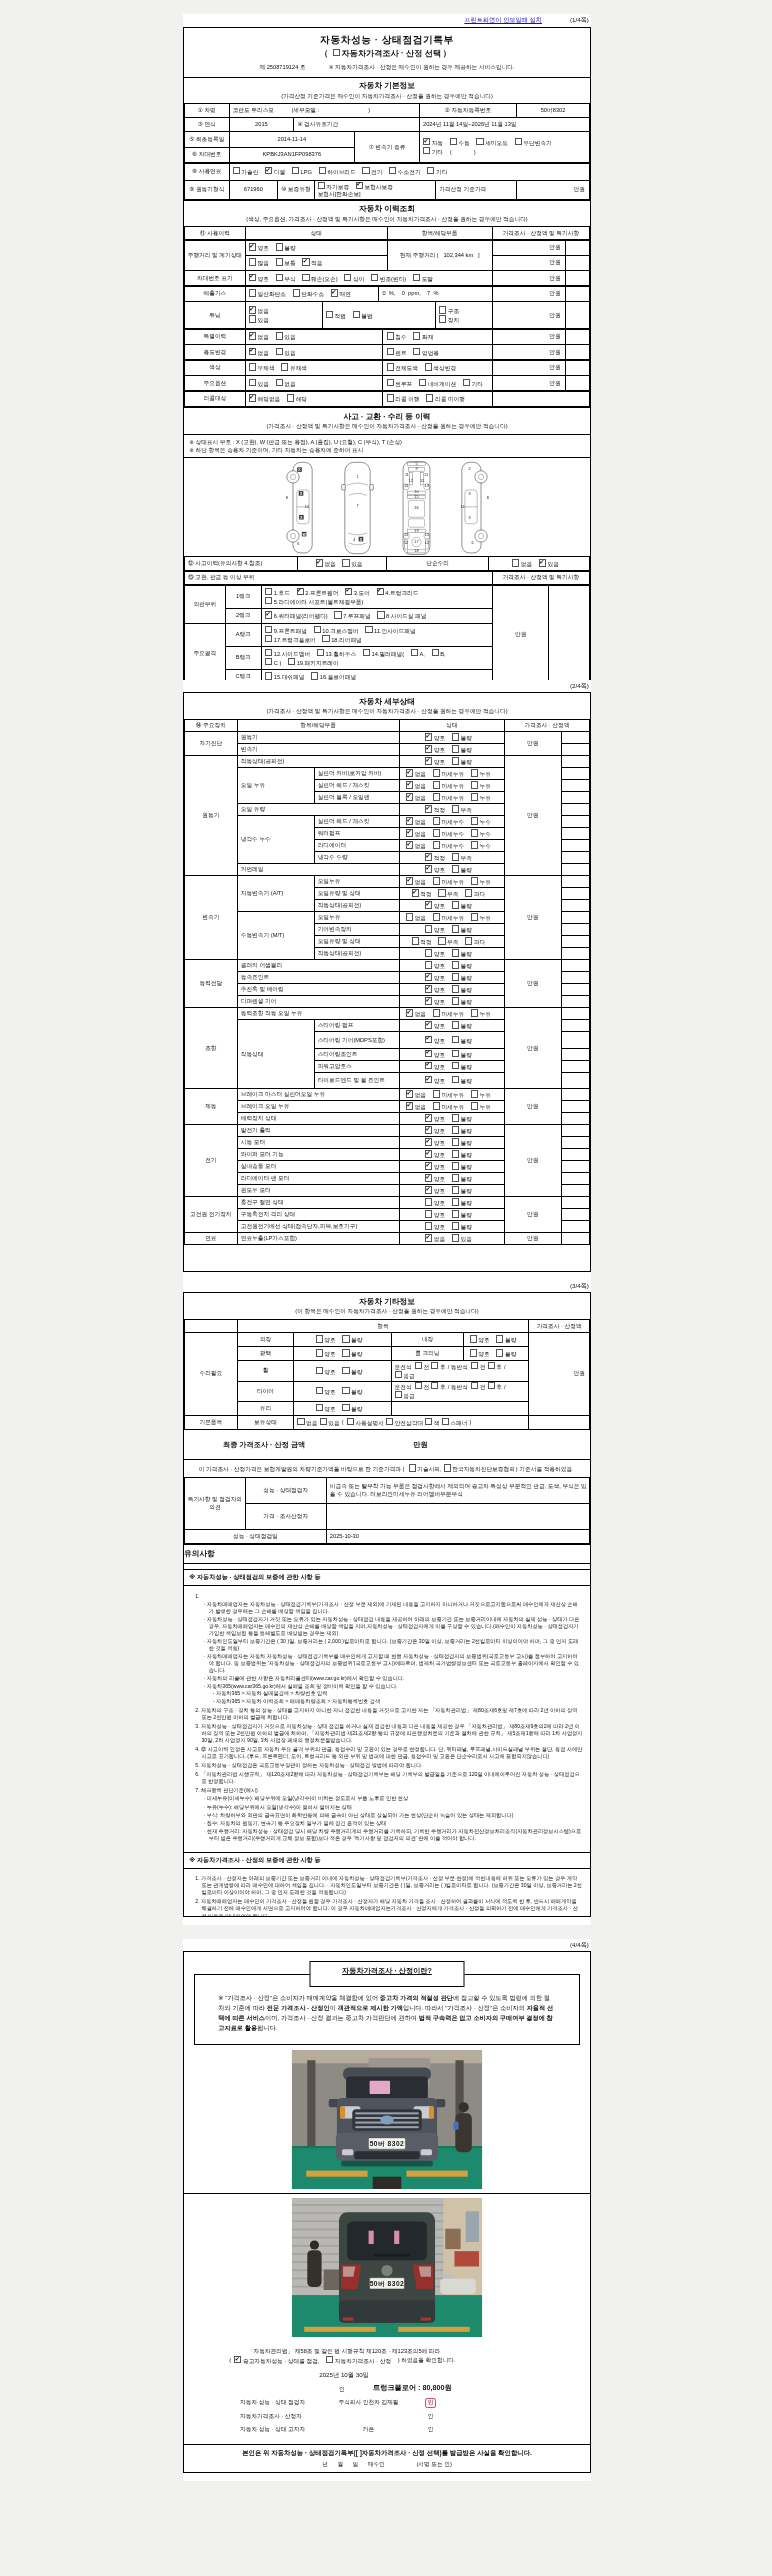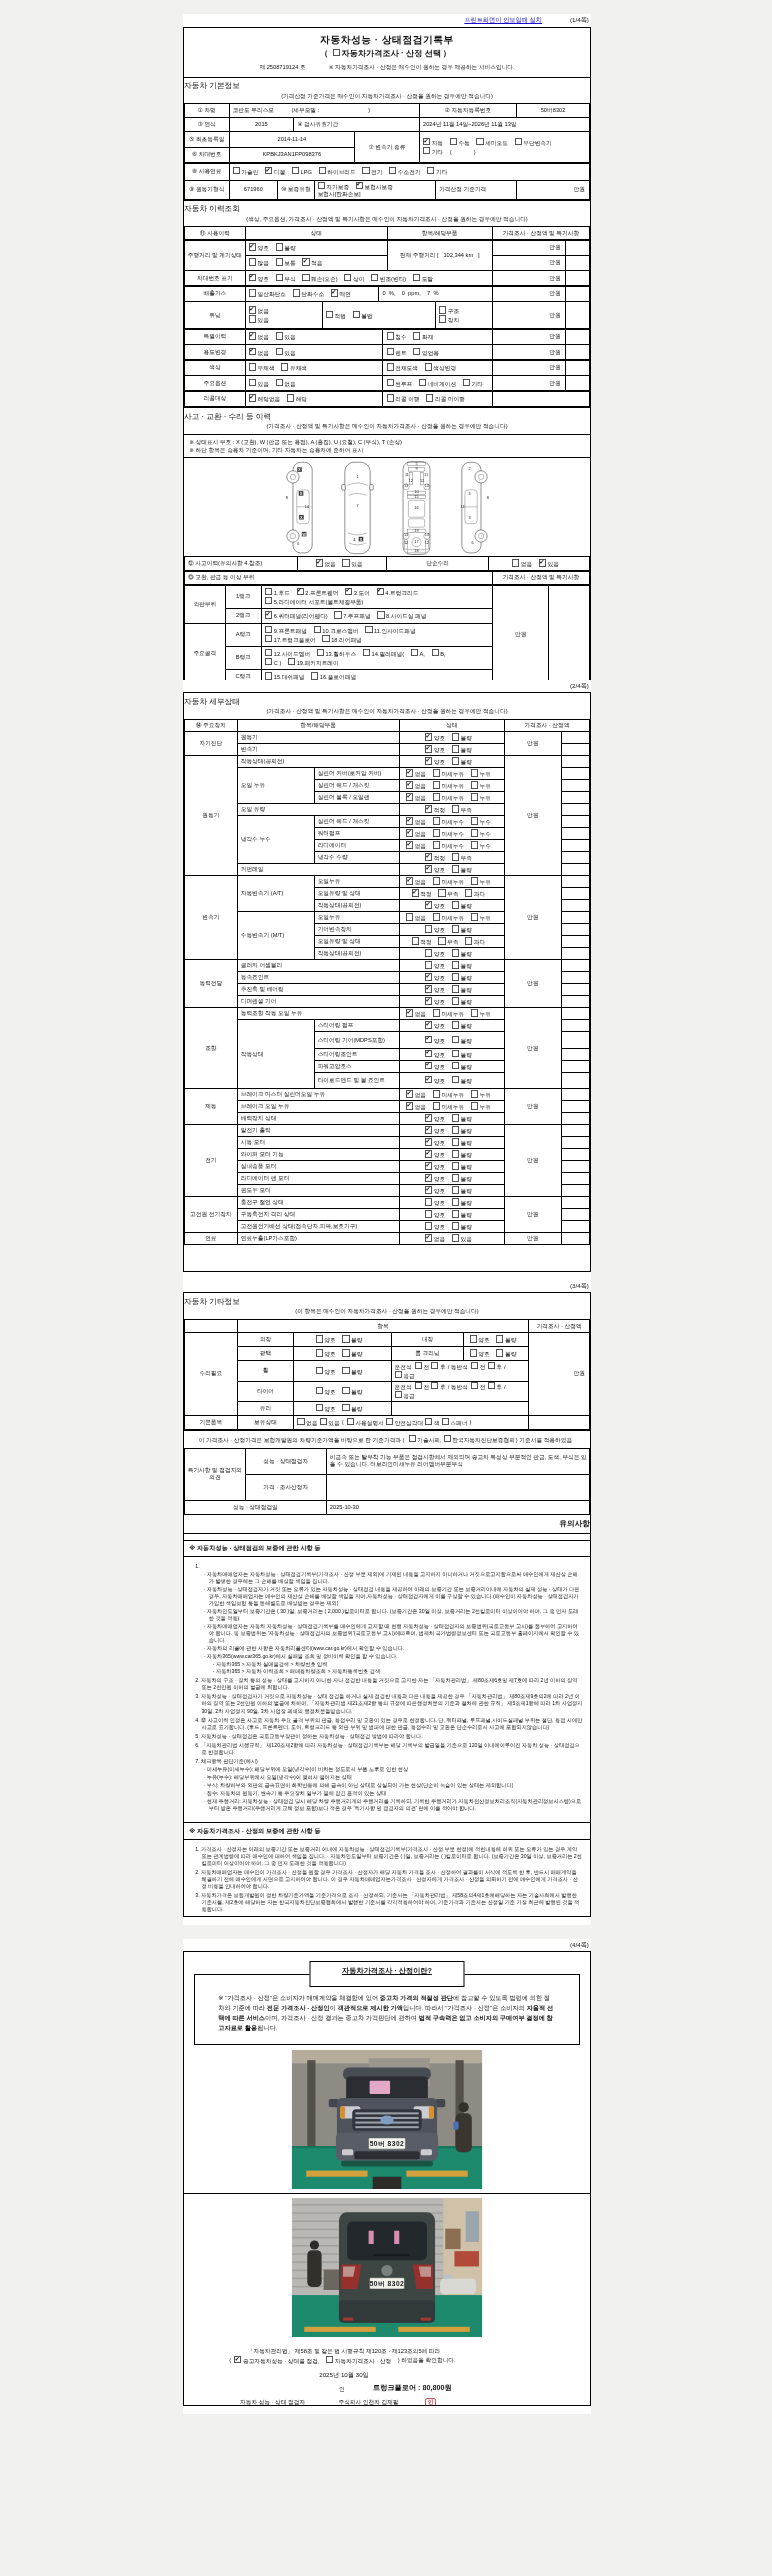--- a/index.html
+++ b/index.html
@@ -8,21 +8,21 @@
   .sheet{position:absolute;left:183px;width:408px;background:#fff;padding-bottom:7.2px}
   .sheet-head{height:12.4px;display:flex;justify-content:flex-end;align-items:center;gap:28px;padding:0 2.1px;font-size:6.2px}
   .toplink{color:#1a0dcc;text-decoration:underline;font-size:6.2px;cursor:pointer}
   .pageno{color:#111}
   .pagebox{border:1px solid #000;background:#fff;overflow:hidden;box-sizing:border-box}
   .doc-title{font-size:9.8px;font-weight:bold;text-align:center;padding-top:6.2px;letter-spacing:0.5px}
   .doc-title2{font-size:8.2px;font-weight:bold;text-align:center;padding:1px 0}
   .doc-title2 .opt{margin:0 1.5px}
   .doc-meta{font-size:5.7px;text-align:center;padding:3.6px 0 5.2px}
   .doc-meta .m2{margin-left:21.6px}
-  .sech{font-size:7.7px;font-weight:normal;text-align:left;padding:3.6px 0 0.5px}
+  .sech{font-size:7.7px;font-weight:bold;text-align:center;padding:3.6px 0 0.5px}
   .subh{font-size:5.7px;text-align:center;padding:1px 0 3.1px}
   .bt{border-top:1px solid #000}
   .ftab{width:100%;border-collapse:collapse;table-layout:fixed;margin-top:-0.5px}
   .ftab td{border:0.5px solid #000;font-size:5.7px;padding:0.5px 1px;text-align:center;vertical-align:middle;word-break:break-all;line-height:1.3;overflow:hidden}
   .l{text-align:left!important}.r{text-align:right!important}
   .pl{padding-left:3.1px!important}.pr{padding-right:4.1px!important}
   .pre{white-space:pre}
   .tight .opt{margin-right:2.1px}
   .cb{display:inline-block;width:5.2px;height:5.2px;border:0.5px solid #555;background:#fff;vertical-align:-0.5px;margin-right:1.5px;position:relative}
   .cb.on:after{content:"✔";position:absolute;left:-0.5px;top:-2.6px;font-size:6.2px;color:#1c1c1c;font-weight:bold}
@@ -33,21 +33,21 @@
   .dcar{stroke:#333;fill:#fff;stroke-width:1.4}
   .dthin{stroke:#555;fill:none;stroke-width:1}
   .dnum{font-size:10px;fill:#222;text-anchor:middle}
   .dmark-r{fill:#3c3c3c}
   .dmark-t{fill:#fff;font-size:9px;font-weight:bold;text-anchor:middle}
   .finalband{display:flex;align-items:center;height:29px;border-top:1px solid #000;font-weight:bold;font-size:7.2px;margin-top:-0.5px}
   .finalband .fl{margin-left:39px}
   .finalband .fu{margin-left:108px}
   .basisnote{border-top:0.5px solid #000;text-align:center;font-size:5.7px;padding:4.1px 14.4px;line-height:1.5}
   .basisnote .opt{margin:0 1px}
-  .band{border-top:1px solid #000;border-bottom:0.5px solid #000;text-align:right;font-size:7.7px;font-weight:bold;padding:4.1px 0;margin-top:-0.5px}
+  .band{border-top:1px solid #000;border-bottom:0.5px solid #000;text-align:left;font-size:7.7px;font-weight:bold;padding:4.1px 0;margin-top:-0.5px}
   .nh{font-weight:bold;font-size:6.2px;border-top:1px solid #000;border-bottom:0.5px solid #000;padding:3.1px 5.2px;margin-top:5.2px}
   .nbody{padding:4.1px 7.2px 5.2px;font-size:5.2px;line-height:1.35}
   .nbody .num{margin:2.1px 0 0 2.1px;text-indent:-6.2px;padding-left:8.2px}
   .nbody .bul{margin:1px 0 0 12.4px;text-indent:-5.2px;padding-left:5.2px}
   .nbody .dash{margin:0.5px 0 0 21.6px}
   .introwrap{margin:8.2px 10.3px 0;position:relative;padding-top:13.4px}
   .introbox{border:1px solid #000;padding:18.5px 23px 11.3px;font-size:6.2px;line-height:1.6}
   .introtab{position:absolute;top:0;left:50%;transform:translateX(-50%);width:155px;height:26px;border:1px solid #000;background:#fff;text-align:center;padding-top:4.6px;font-size:7.2px;font-weight:bold;box-sizing:border-box}
   .introtab span{text-decoration:underline}
   .sb{font-weight:bold}
@@ -839,20 +839,24 @@
               <td colspan="2"></td>
             </tr>
             <tr style="height: 14px;">
               <td>기본품목</td>
               <td>보유상태</td>
               <td colspan="3" class="l pl tight"><span class="opt"><span class="cb"></span><span>없음</span></span><span class="opt"><span class="cb"></span><span>있음</span></span><span class="txt">(</span><span class="opt"><span class="cb"></span><span>사용설명서</span></span><span class="opt"><span class="cb"></span><span>안전삼각대</span></span><span class="opt"><span class="cb"></span><span>잭</span></span><span class="opt"><span class="cb"></span><span>스패너</span></span><span class="txt">)</span></td>
               <td></td>
             </tr>
           </tbody>
         </table>
+      <div class="finalband">
+        <span class="fl">최종 가격조사 · 산정 금액</span>
+        <span class="fu">만원</span>
+      </div>
       <div class="basisnote"><span class="txt">이 가격조사 · 산정가격은 보험개발원의 차량기준가액을 바탕으로 한 기준가격과 (</span><span class="opt"><span class="cb"></span><span>기술사회,</span></span><span class="opt"><span class="cb"></span><span>한국자동차진단보증협회</span></span><span class="txt">) 기준서를 적용하였음</span></div>
       <table class="ftab">
           <colgroup>
             <col style="width: 15%;">
             <col style="width: 20%;">
             <col style="width: 65%;">
           </colgroup>
           <tbody>
             <tr style="height: 26px;">
               <td rowspan="2">특기사항 및 점검자의 의견</td>
@@ -899,21 +903,21 @@
           <div class="num">2. 자동차매매업자는 매수인이 가격조사 · 산정을 원할 경우 가격조사 · 산정자가 해당 자동차 가격을 조사 · 산정하여 결과를이 서식에 적도록 한 후, 반드시 매매계약을 체결하기 전에 매수인에게 서면으로 고지하여야 합니다. 이 경우 자동차매매업자는가격조사 · 산정자에게 가격조사 · 산정을 의뢰하기 전에 매수인에게 가격조사 · 산정 비용을 안내하여야 합니다.</div>
           <div class="num">3. 자동차가격은 보험개발원이 정한 차량기준가액을 기준가격으로 조사 · 산정하되, 기준서는 「자동차관리법」 제58조의4제1호에해당하는 자는 기술사회에서 발행한 기준서를, 제2호에 해당하는 자는 한국자동차진단보증협회에서 발행한 기준서를 각각적용하여야 하며, 기준가격과 기준서는 산정일 기준 가장 최근에 발행된 것을 적용합니다.</div>
         </div>
     </div>
   </div>
 
   <div class="sheet" id="s4" style="top:1939px">
     <div class="sheet-head">
       <span class="pageno">(4/4쪽)</span>
     </div>
-    <div class="pagebox" style="height:455px">
+    <div class="pagebox" style="height:522px">
       <div class="introwrap">
         <div class="introbox"><span>※ "가격조사 · 산정"은 소비자가 매매계약을 체결함에 있어 </span><span class="sb">중고차 가격의 적절성 판단</span><span>에 참고할 수 있도록 법령에 의한 절차와 기준에 따라 </span><span class="sb">전문 가격조사 · 산정인</span><span>이 </span><span class="sb">객관적으로 제시한 가액</span><span>입니다. 따라서 "가격조사 · 산정"은 소비자의 </span><span class="sb">자율적 선택에 따른 서비스</span><span>이며, 가격조사 · 산정 결과는 중고차 가격판단에 관하여 </span><span class="sb">법적 구속력은 없고 소비자의 구매여부 결정에 참고자료로 활용</span><span>됩니다.</span></div>
         <div class="introtab"><span>자동차가격조사 · 산정이란?</span></div>
       </div>
       <div class="photobox">
         <svg width="192" height="139" viewBox="0 0 372 272">
           <rect width="372" height="272" fill="#8e8b85"></rect>
           <rect width="372" height="26" fill="#b5ac9c"></rect>
           <rect x="30" y="20" width="16" height="180" fill="#55504a"></rect>
           <rect x="320" y="20" width="16" height="180" fill="#55504a"></rect>

